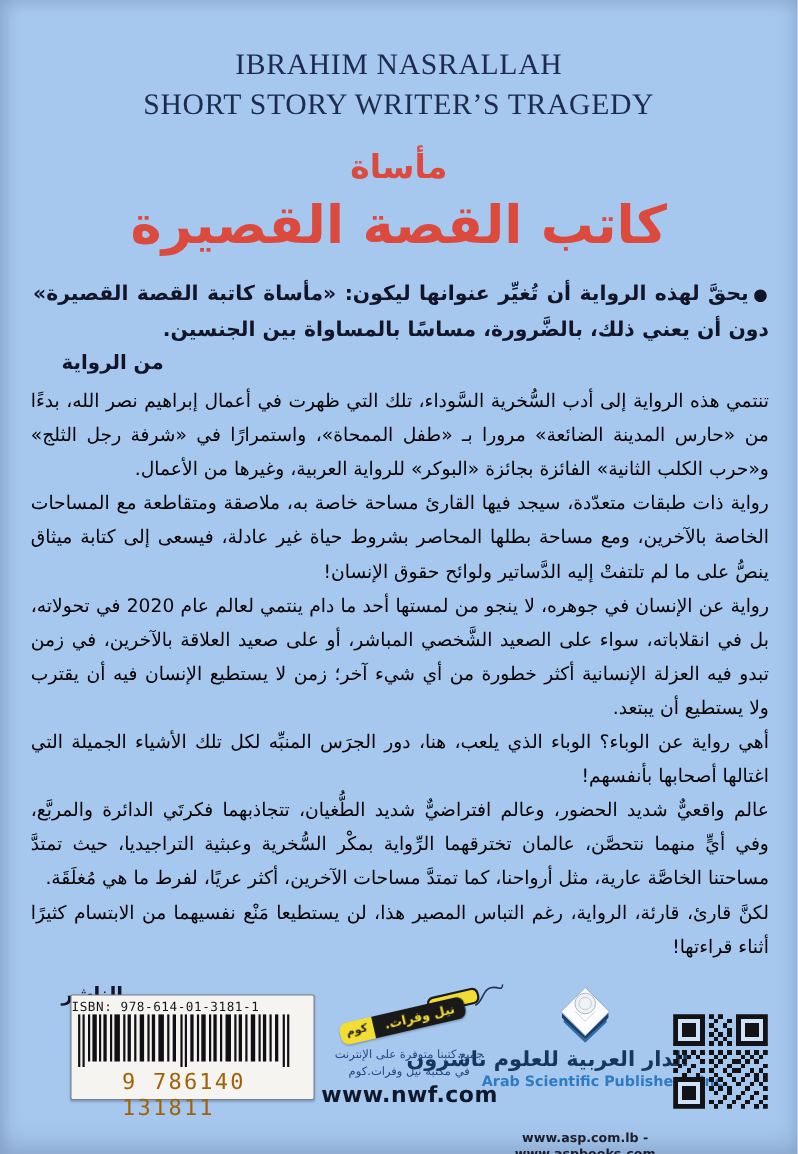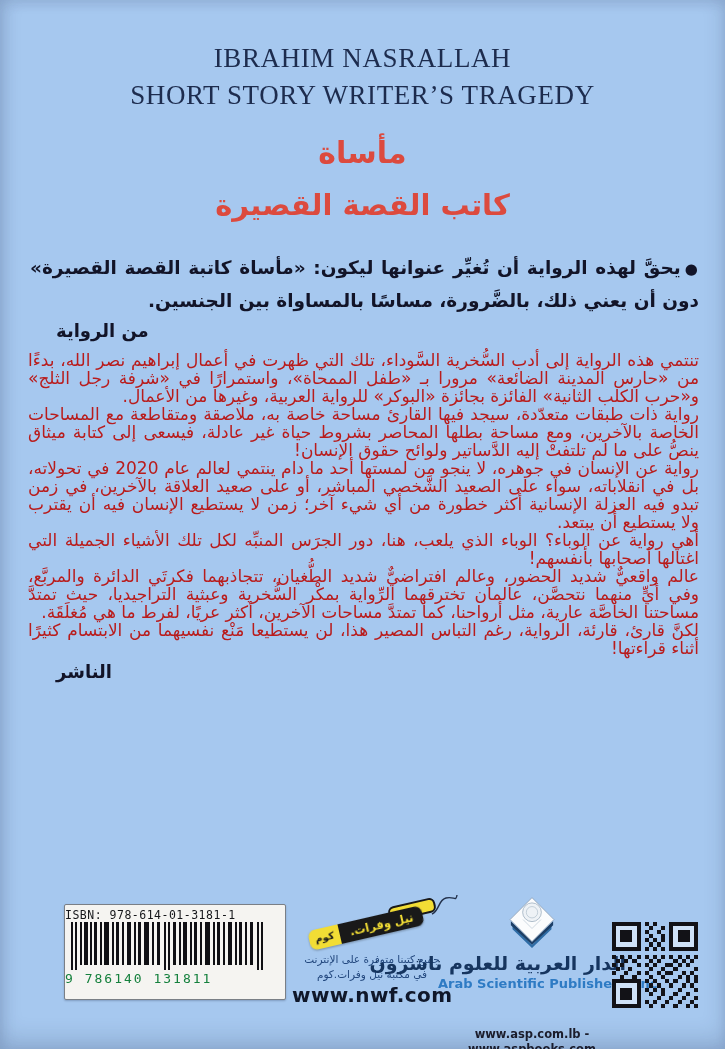--- a/index.html
+++ b/index.html
@@ -19,53 +19,53 @@
   .title-en {
     padding-top:40px; width:100%; text-align:center;
     font-family:"Liberation Serif", serif;
     font-size:27px; line-height:37px; color:#1d2c4e; letter-spacing:.6px;
   }
   .title-ar {
     margin-top:12px; width:100%; text-align:center;
     color:#dc4a3e; font-weight:bold; direction:rtl;
   }
   .title-ar .l1 { font-size:30px; line-height:54px; }
-  .title-ar .l2 { font-size:29px; line-height:50px; }
+  .title-ar .l2 { font-size:48px; line-height:50px; }
 
   .rtl { direction:rtl; }
   .intro {
     margin:22px 26px 0 30px; text-align:justify;
     font-size:18.5px; font-weight:bold; line-height:31px; color:#121428;
   }
   .intro .bullet { font-size:15px; padding-left:4px; }
   .side-label {
     margin:4px 26px 0 56px; text-align:left;
     font-weight:bold; font-size:18px; color:#121428;
   }
   .body-text {
-    margin:10px 26px 4px 28px; text-align:justify;
-    font-size:17px; line-height:18px; color:#b91c1c;
+    margin:10px 26px 17px 28px; text-align:justify;
+    font-size:17px; line-height:31px; color:#000000;
   }
   .body-text p { margin:0; }
 
   
   .footer { position:absolute; left:0; right:0; top:896px; height:130px; }
 
   .barcode-panel {
     position:absolute; left:64px; top:8px; width:220px; height:94px;
     background:#f5f4f1; border:1px solid #7a7f86; border-radius:2px;
     box-shadow:0 1px 2px rgba(20,30,60,.25); 
   }
   .isbn-label {
     font-family:"DejaVu Sans Mono", monospace; font-size:11.5px;
     letter-spacing:.5px; color:#15161a; padding-top:3px;
   }
   .isbn-digits {
-    font-family:"DejaVu Sans Mono", monospace; font-size:13px;
-    letter-spacing:2px; color:#15803d; margin-top:-3px;
+    font-family:"DejaVu Sans Mono", monospace; font-size:20px;
+    letter-spacing:2px; color:#a16207; margin-top:-3px;margin-left:46px;
   }
 
   .nwf { position:absolute; left:292px; top:0; width:160px; text-align:center; }
   .tag-wrap { position:relative; height:56px; }
   .tag {
     position:absolute; left:16px; top:22px; transform:rotate(-13deg);
     display:flex; align-items:stretch; filter:drop-shadow(0 1px 1px rgba(0,0,0,.3));
   }
   .tag-yellow {
     background:#f2dd35; color:#1a1a1a; font-size:10px; font-weight:bold;

